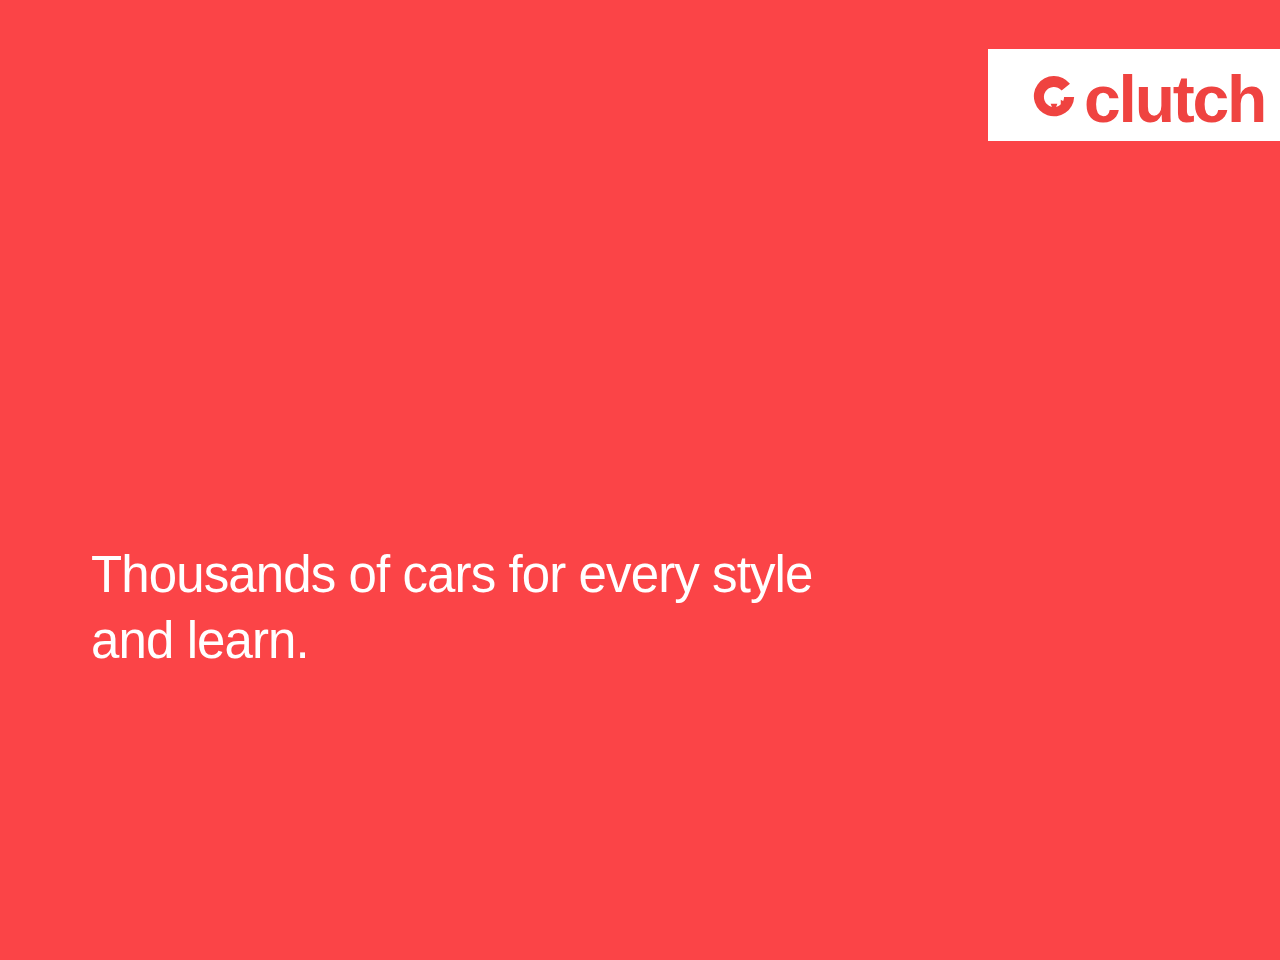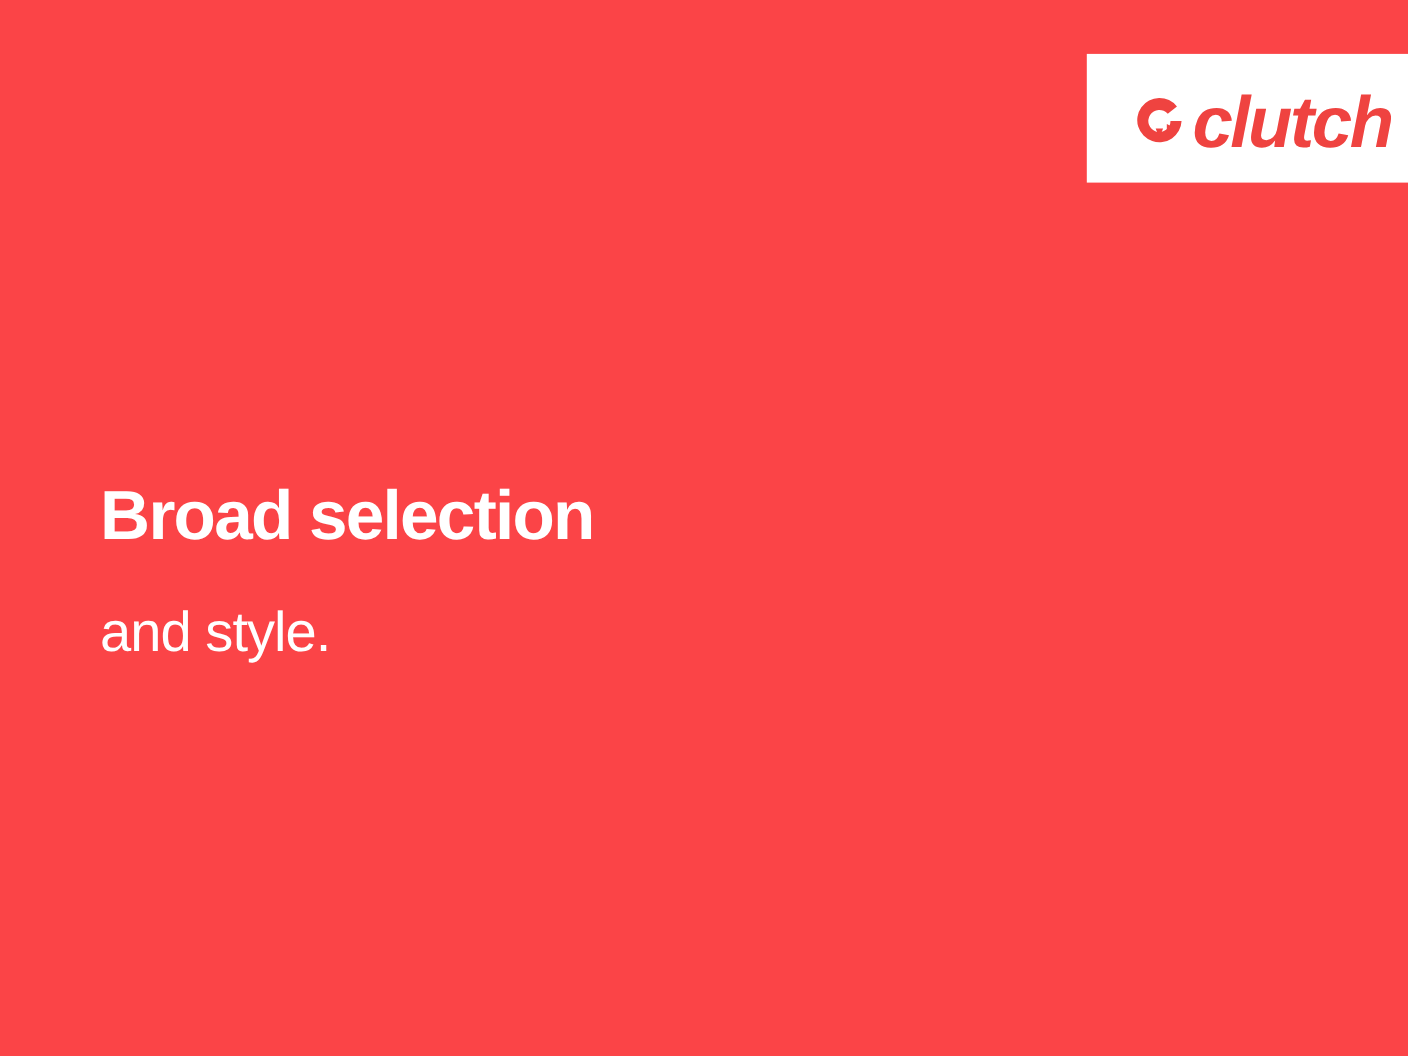--- a/index.html
+++ b/index.html
@@ -22,27 +22,26 @@
     background: #fb4447;
     overflow: hidden;
   }
 
   
   .logo-plate {
     position: absolute;
     left: 988px;
     top: 49px;
     width: 292px;
-    height: 117px;
+    height: 92px;
     background: #ffffff;
     display: flex;
     align-items: center;
     padding-left: 38px;
     box-sizing: border-box;
-    font-style: italic;
   }
 
   .logo-lockup {
     display: flex;
     align-items: flex-end;
     height: 62px;
   }
 
   .logo-mark {
     width: 56px;
@@ -120,19 +119,19 @@
         <path d="M78.5,26.5 A36,36 0 1 0 86,50 L68,50 A18,18 0 1 1 63.6,38.2 Z" fill="#ef4340"></path>
 
         <path d="M44,62 L56,62 L50,78 Z" fill="#ef4340"></path>
         <path d="M62,55 L74,61 L62,69 Z" fill="#ef4340"></path>
       </svg>
       <span class="logo-word">clutch</span>
     </div>
   </div>
 
 
-  <h1 class="headline">Broad selection</h1>
 
   <p class="subhead">
-    <span class="line">and style.</span>
+    <span class="line">Thousands of cars for every style</span>
+    <span class="line">and learn.</span>
   </p>
 
 </div>
 
 </body></html>

